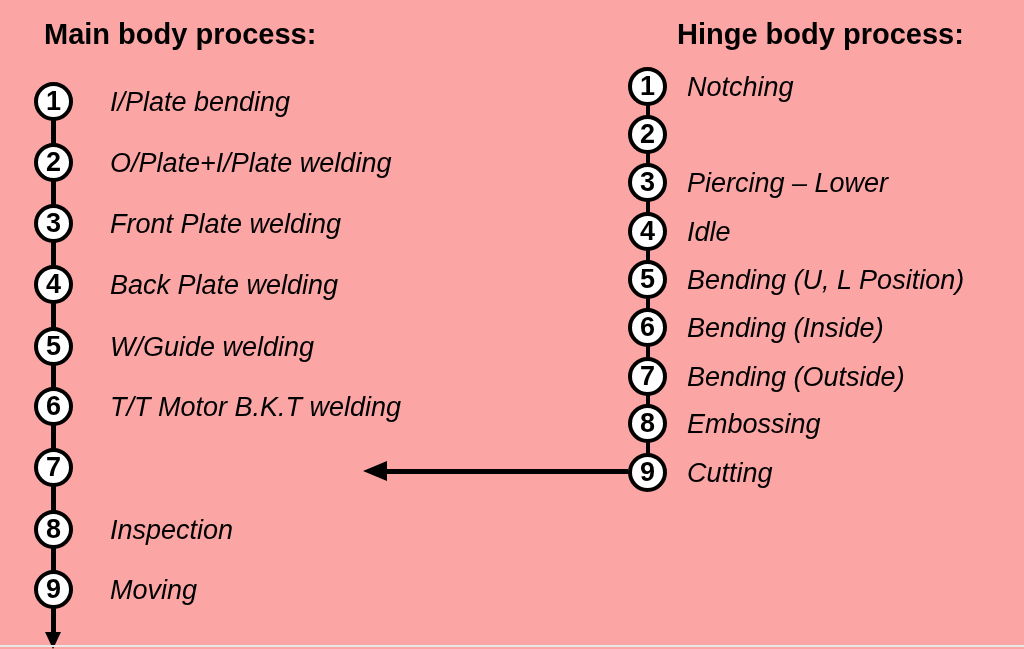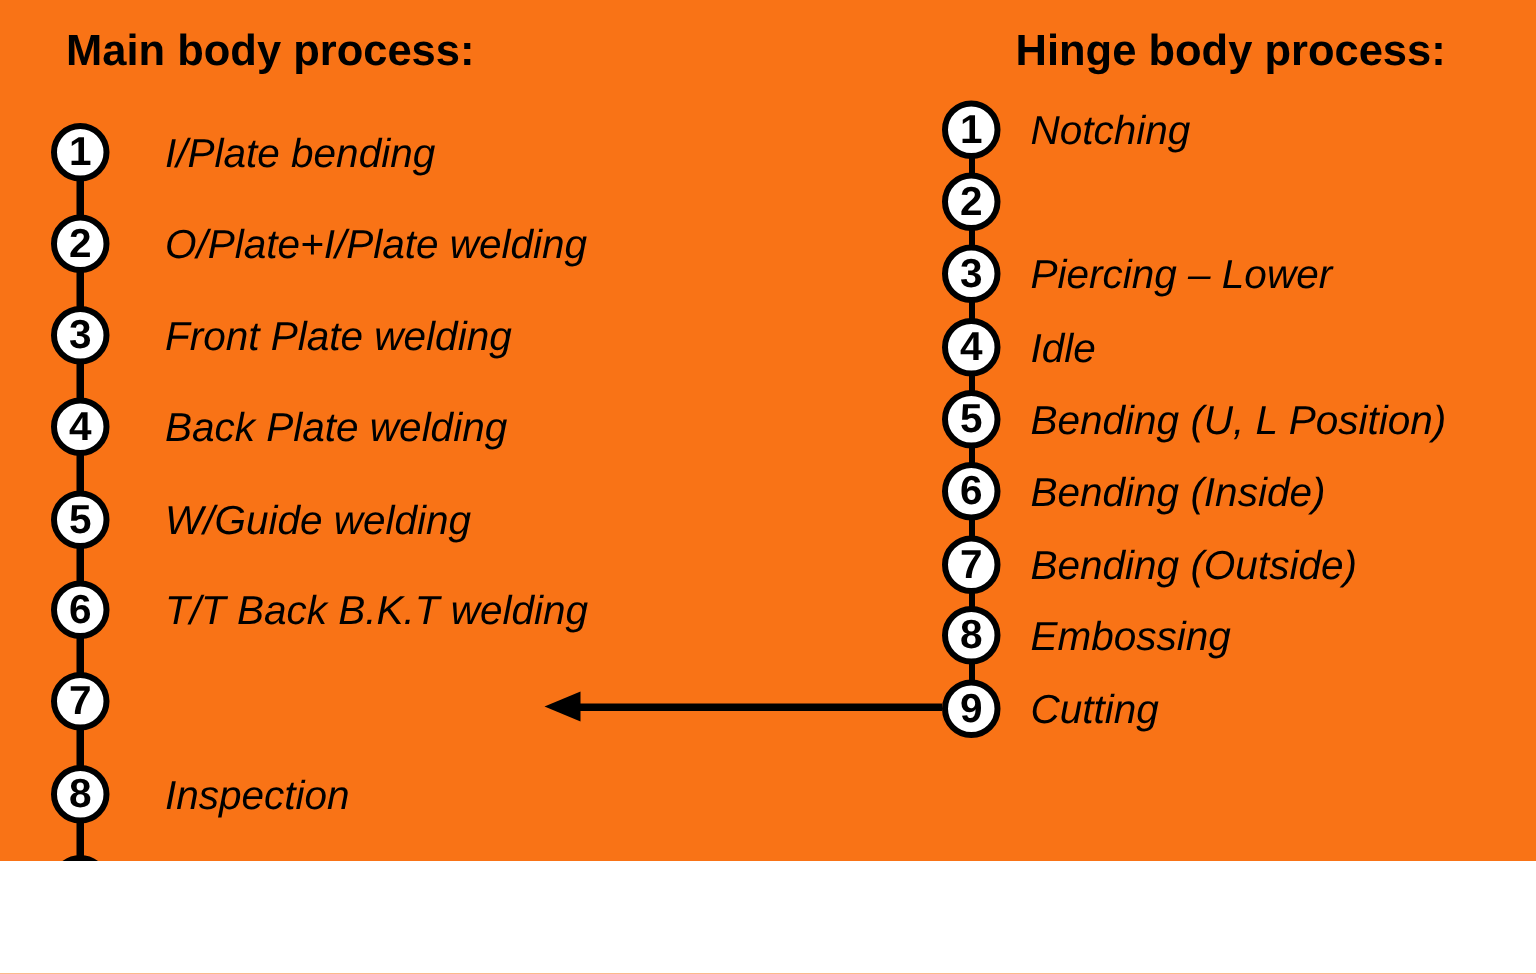--- a/index.html
+++ b/index.html
@@ -3,22 +3,22 @@
 <meta charset="utf-8">
 <style>
   html, body {
     margin: 0;
     padding: 0;
     background: #ffffff;
   }
   .canvas {
     position: relative;
     width: 1024px;
-    height: 574px;
-    background: #f97316;
+    height: 649px;
+    background: #fca5a5;
     overflow: hidden;
     font-family: "Liberation Sans", sans-serif;
     color: #000000;
   }
   .col-title {
     position: absolute;
     font-size: 29px;
     font-weight: bold;
     white-space: nowrap;
     line-height: 1.1;
@@ -144,21 +144,21 @@
     <div class="step-row m-r4">
       <div class="step-badge">4</div>
       <div class="step-label">Back Plate welding</div>
     </div>
     <div class="step-row m-r5">
       <div class="step-badge">5</div>
       <div class="step-label">W/Guide welding</div>
     </div>
     <div class="step-row m-r6">
       <div class="step-badge">6</div>
-      <div class="step-label">T/T Back B.K.T welding</div>
+      <div class="step-label">T/T Motor B.K.T welding</div>
     </div>
     <div class="step-row m-r7">
       <div class="step-badge">7</div>
     </div>
     <div class="step-row m-r8">
       <div class="step-badge">8</div>
       <div class="step-label">Inspection</div>
     </div>
     <div class="step-row m-r9">
       <div class="step-badge">9</div>

